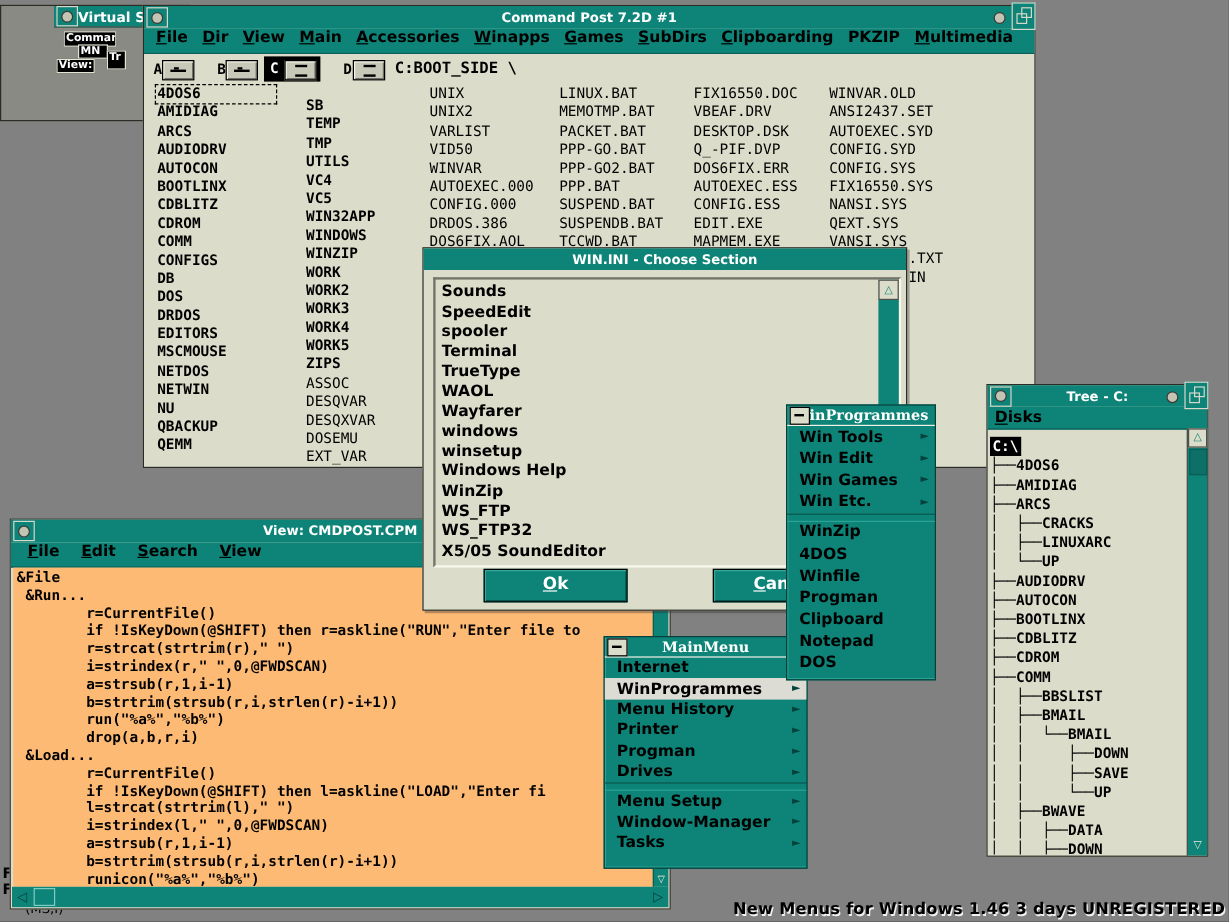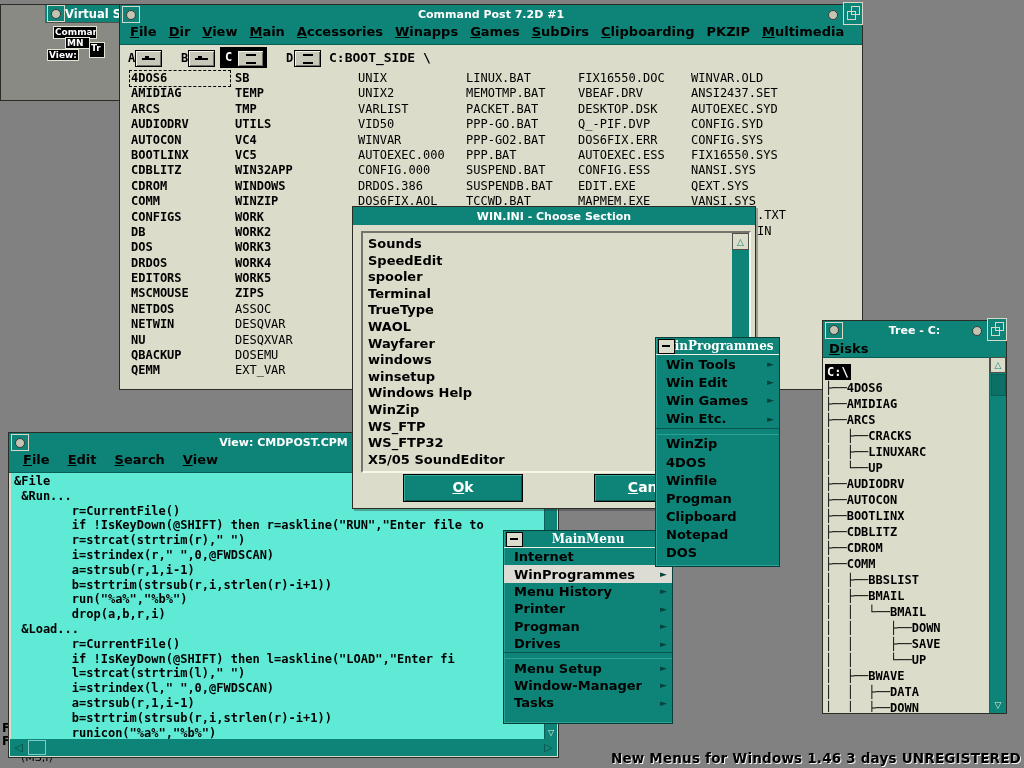--- a/index.html
+++ b/index.html
@@ -38,21 +38,21 @@
   .db-a{left:15px;}.db-b{left:68px;}.db-d{left:174px;}
   .cblock{position:absolute;left:100px;top:2px;width:47px;height:21px;background:#000;}
   .clabel{position:absolute;left:5px;top:3px;color:#fff;font-family:"DejaVu Sans Mono",monospace;font-weight:bold;font-size:12px;}
   .cbtn{position:absolute;left:17px;top:3px;width:25px;height:15px;background:#c8c8b8;border:1px solid #000;
         box-shadow:inset 1px 1px 0 #f4f4e8,inset -1px -1px 0 #70706a;display:flex;align-items:center;justify-content:center;}
   .floppy-glyph{width:13px;height:2px;background:#000;position:relative;}
   .floppy-glyph::after{content:"";position:absolute;left:3px;top:-2px;width:4px;height:2px;background:#000;}
   .hdd-glyph{width:10px;height:6px;border-top:2px solid #000;border-bottom:2px solid #000;}
   .dpath{position:absolute;left:209px;top:5px;font-family:"DejaVu Sans Mono",monospace;font-weight:bold;font-size:13px;}
   .fcol{position:absolute;top:66px;font-family:"DejaVu Sans Mono",monospace;font-size:12px;line-height:15.4px;white-space:pre;}
-  .fcol1{left:11px;}.fcol2{left:115px;}.fcol3{left:238px;}.fcol4{left:346px;}.fcol5{left:458px;}.fcol6{left:571px;}
+  .fcol1{left:11px;}.fcol2{left:135px;margin-top:10px;}.fcol3{left:238px;}.fcol4{left:346px;}.fcol5{left:458px;}.fcol6{left:571px;}
   .fitem{height:15.4px;}
   .fitem.dir{font-weight:bold;}
   .fitem.focused{border:1px dashed #000;width:99px;margin:-1px 0 -1px -2px;padding-left:1px;}
   .ffrag{position:absolute;font-family:"DejaVu Sans Mono",monospace;font-size:12px;}
   .frag-txt{left:637px;top:203px;}
   .frag-in{left:637px;top:219px;}
   
   .dialog{left:352px;top:206px;width:402px;height:301px;z-index:4;box-shadow:2px 2px 0 rgba(40,40,40,.35);}
   .dialog .titlebar{height:18px;}
   .listbox{position:absolute;left:8px;top:24px;width:386px;height:238px;background:#dcdcca;
@@ -78,21 +78,21 @@
   .trow.sel{background:#000;color:#fff;width:max-content;padding:0 2px;}
   .tree-scroll{position:absolute;right:0;top:36px;bottom:0;width:16px;background:#0e8478;border-left:1px solid #50504a;}
   .tree-scroll .scroll-up{width:14px;height:14px;}
   .tree-thumb{position:absolute;left:1px;top:17px;width:13px;height:20px;background:#0c7066;border:1px solid #0a5e56;}
   .scroll-down{position:absolute;bottom:1px;left:0;width:16px;height:15px;color:#e8e8d8;font-size:9px;
                display:flex;align-items:center;justify-content:center;}
   
   .view-win{left:8px;top:432px;width:549px;height:324px;z-index:3;}
   .view-win .titlebar{height:19px;}
   .view-menubar{gap:18px;padding-left:14px;}
-  .code-area{position:absolute;left:2px;top:40px;right:13px;bottom:18px;background:#5eead4;overflow:hidden;}
+  .code-area{position:absolute;left:2px;top:40px;right:13px;bottom:18px;background:#fdba74;overflow:hidden;}
   .code{font-family:"DejaVu Sans Mono",monospace;font-size:12px;font-weight:bold;line-height:14.8px;white-space:pre;padding:1px 0 0 3px;}
   .cline{height:14.8px;}
   .v-scroll{position:absolute;right:1px;top:40px;bottom:18px;width:12px;background:#0e8478;border-left:1px solid #0a5e56;}
   .v-scroll .scroll-down{width:12px;height:14px;font-size:8px;bottom:0;}
   .h-scroll{position:absolute;left:1px;right:1px;bottom:1px;height:17px;background:#0e8478;display:flex;align-items:center;}
   .h-arrow{width:17px;height:17px;color:#06423c;font-size:11px;display:flex;align-items:center;justify-content:center;}
   .h-arrow.right{position:absolute;right:0;}
   .h-thumb{width:16px;height:13px;background:#0e8478;border:1px solid #7fccc2;margin-left:1px;}
   
   .pmenu{position:absolute;background:#0e8478;border:1px solid #083f3a;font-size:13px;font-weight:bold;

